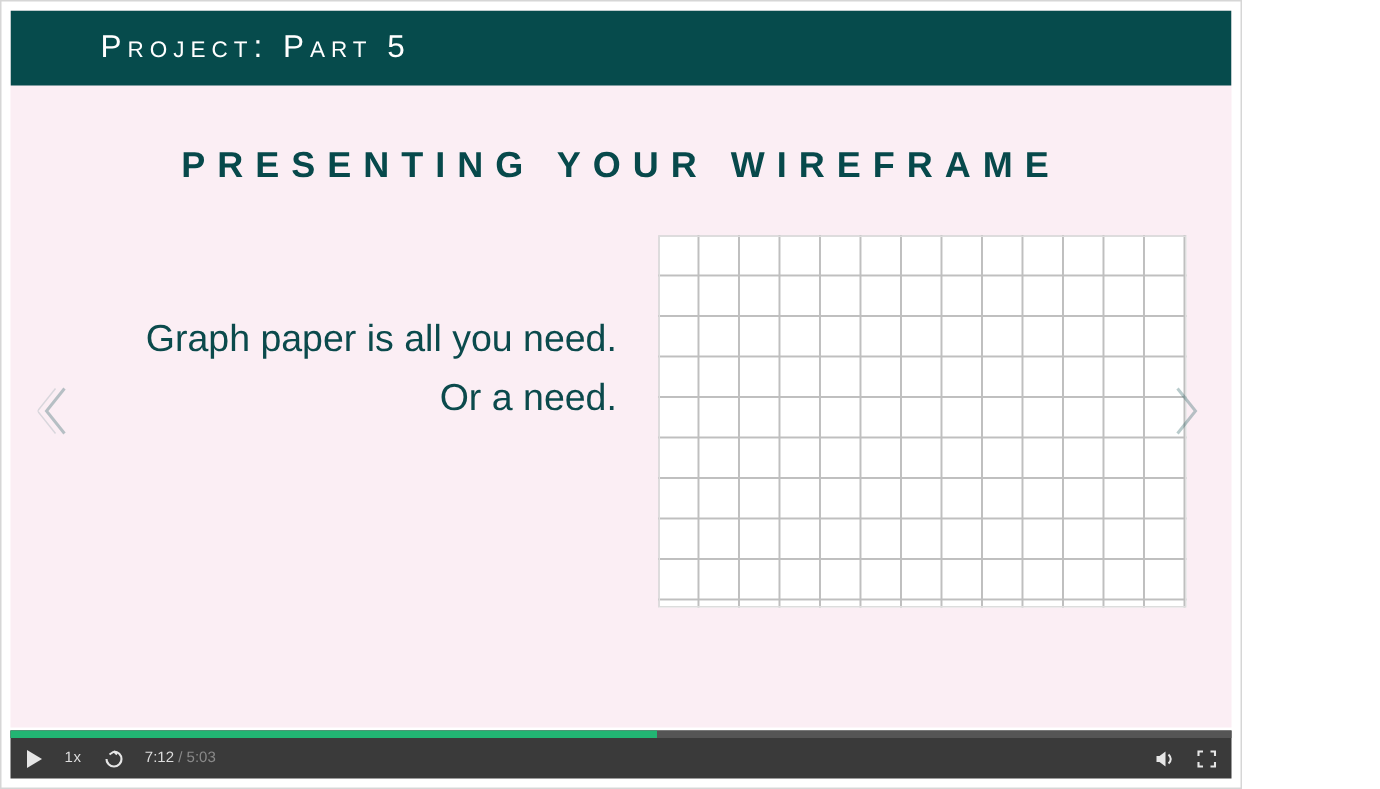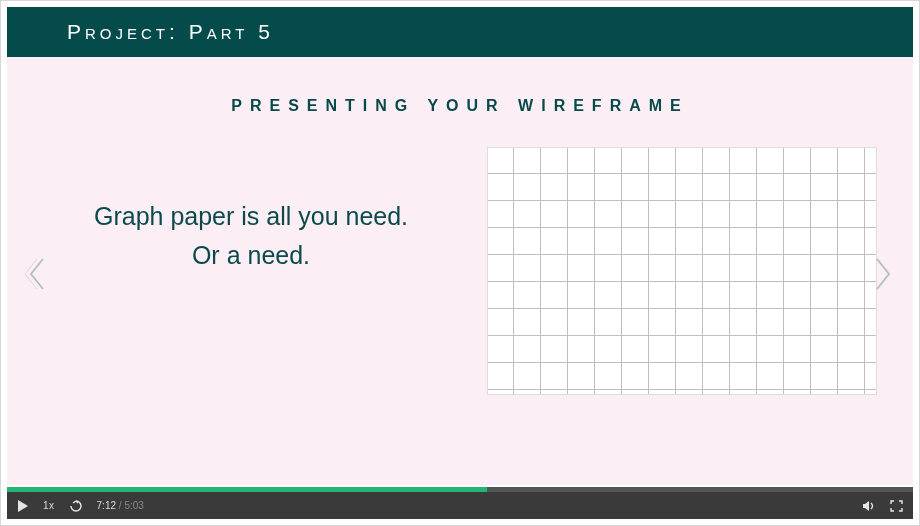--- a/index.html
+++ b/index.html
@@ -1,21 +1,21 @@
 <!DOCTYPE html>
 <html><head>
 <meta charset="utf-8">
 <style>
   html,body{margin:0;padding:0;width:920px;height:526px;font-family:"Helvetica Neue",Arial,sans-serif;background:#fff;overflow:hidden}
-  .frame{box-sizing:border-box;border:1px solid #d6d6d6;width:920px;height:526px;padding:6px;position:relative}
+  .frame{box-sizing:border-box;border:1px solid #d6d6d6;width:828px;height:526px;padding:6px;position:relative}
   .slide{position:relative;width:100%;height:478px;background:#fbeef4;overflow:hidden}
   .hdr{background:#064b4c;color:#fff;height:50px;display:flex;align-items:center;padding-left:60px;font-size:21px;letter-spacing:4px;font-variant:small-caps;font-weight:300}
-  .subtitle{text-align:center;color:#07494b;font-weight:700;letter-spacing:8px;font-size:16px;margin-top:40px;text-transform:uppercase}
+  .subtitle{text-align:center;color:#07494b;font-weight:700;letter-spacing:8px;font-size:24px;margin-top:40px;text-transform:uppercase}
   .content{display:flex;align-items:flex-start;justify-content:center;margin-top:32px;gap:28px;padding:0 30px}
-  .textblk{width:415px;text-align:center;color:#0b4a4c;font-size:25px;line-height:1.55;font-weight:300;margin-top:50px}
+  .textblk{width:415px;text-align:right;color:#0b4a4c;font-size:25px;line-height:1.55;font-weight:300;margin-top:50px}
   .grid{background:#fff;width:390px;height:248px;box-shadow:0 0 0 1px #ddd inset;background-image:linear-gradient(#bfbfbf 1px,transparent 1px),linear-gradient(90deg,#bfbfbf 1px,transparent 1px);background-size:27px 27px;background-position:-1px -1px}
   .navarrow{position:absolute;top:250px;width:24px;height:34px;opacity:.28;cursor:pointer;color:#07494b}
   .navarrow.left{left:18px}
   .navarrow.right{right:18px}
   .navarrow svg{width:100%;height:100%}
   
   .player{position:absolute;left:6px;right:6px;bottom:6px;height:32px;background:#3a3a3a;color:#ddd;font-size:11px}
   .prog{height:5px;background:#555;position:relative}
   .prog .fill{position:absolute;left:0;top:0;bottom:0;background:#22b573}
   .ctrls{display:flex;align-items:center;height:27px;padding:0 10px;gap:14px}

